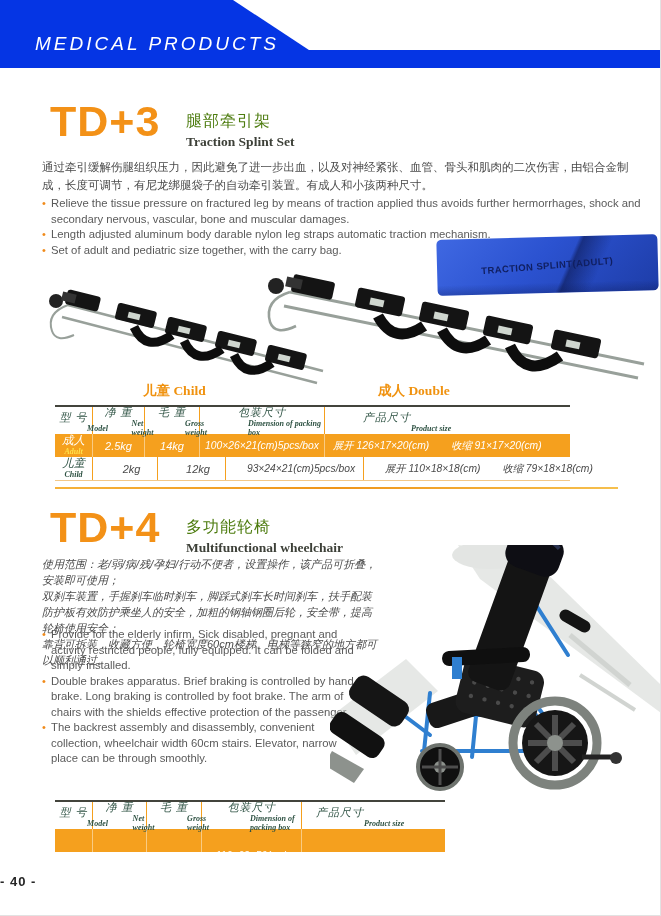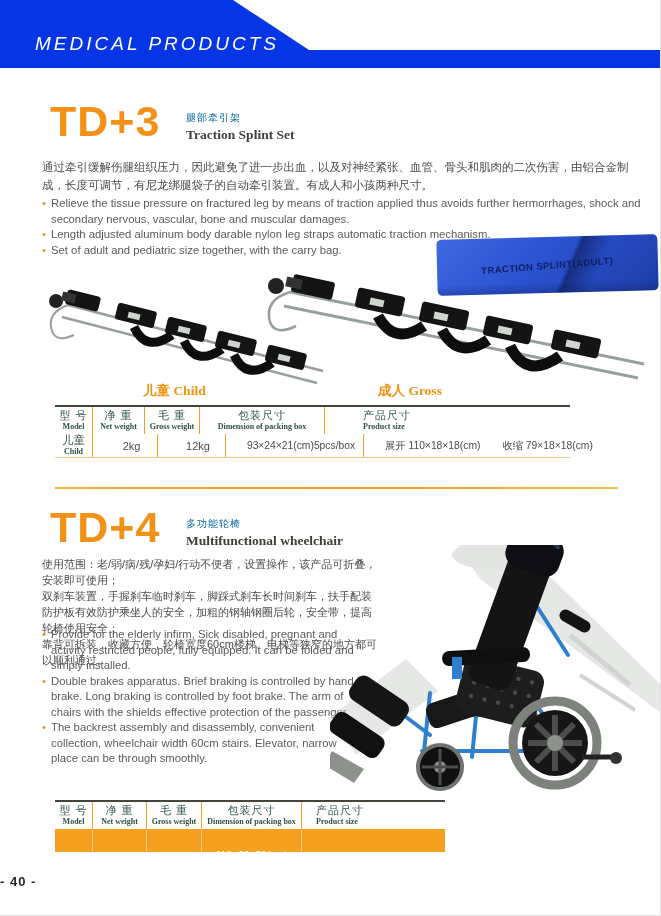--- a/index.html
+++ b/index.html
@@ -11,21 +11,21 @@
   .hdr-bar{position:absolute;left:0;top:50px;width:661px;height:18px;background:#0535e4;}
   .hdr-block{position:absolute;left:0;top:0;width:312px;height:52px;background:#0535e4;
              clip-path:polygon(0 0,233px 0,312px 100%,0 100%);}
   .hdr-title{position:absolute;left:35px;top:33px;color:#ffffff;font-size:19px;
              letter-spacing:3px;font-weight:500;font-style:italic;}
 
   
   .ptitle{position:absolute;left:50px;font-size:43px;font-weight:bold;color:#f39117;
           letter-spacing:1px;line-height:1;}
   .psub{position:absolute;left:186px;}
-  .psub .cn{font-size:10px;color:#0369a1;letter-spacing:1px;}
+  .psub .cn{font-size:16px;color:#4d7c0f;letter-spacing:1px;}
   .psub .en{font-size:13.5px;color:#3d4038;font-weight:bold;
             font-family:"Liberation Serif","DejaVu Serif",serif;margin-top:2px;}
 
   .cn-desc{position:absolute;color:#4a4a4a;font-size:11.5px;line-height:18px;}
   .bullets{position:absolute;color:#5a5a5a;font-size:11.3px;line-height:15.5px;}
   .bullet{position:relative;padding-left:9px;}
   .bullet .dot{position:absolute;left:0;top:0;color:#f08a1a;font-size:11px;}
 
   
   .bag{position:absolute;left:437px;top:237px;width:221px;height:56px;border-radius:5px;
@@ -36,31 +36,31 @@
                   linear-gradient(0deg,rgba(8,16,60,.25) 0%,transparent 18%);}
   .bag .bag-label{position:relative;font-size:9.5px;font-weight:bold;color:#101f60;
        letter-spacing:.4px;transform:rotate(-3deg);}
 
   
   .img-label{position:absolute;color:#f0920f;font-weight:bold;font-size:13.5px;
              font-family:"Liberation Serif","DejaVu Serif",serif;}
 
   
   .spec{position:absolute;border-top:2px solid #43443c;}
-  .trow{display:grid;}
+  .trow{display:grid;font-style:italic;}
   .t1 .trow{grid-template-columns:38px 52px 55px 125px 245px;}
   .t2 .trow{grid-template-columns:38px 54px 55px 100px 143px;}
   .thead{height:27px;}
   .tbody-row{height:23px;align-items:center;}
   .cell{display:flex;flex-direction:column;align-items:center;justify-content:center;
         border-right:1px solid #f5a01e;height:100%;box-sizing:border-box;}
   .cell:last-child{border-right:none;}
   .thead .cn{font-size:11px;color:#2e5243;letter-spacing:1px;line-height:11px;}
   .thead .en{font-size:8px;color:#2e5243;font-weight:bold;line-height:9px;margin-top:1px;
-             font-family:"Liberation Serif","DejaVu Serif",serif;}
+             font-family:"Liberation Serif","DejaVu Serif",serif;margin-left:48px;}
   .thead .cell.c5{align-items:flex-start;padding-left:38px;}
   .t2 .thead .cell.c5{padding-left:14px;align-items:center;}
   .t2 .thead .cell.c5{align-items:flex-start;}
   .row-orange{background:#f5a01e;color:#ffffff;}
   .row-orange .cell{border-right-color:rgba(255,255,255,.45);}
   .row-white{background:#ffffff;color:#4a4a4a;border-bottom:1px solid #f3c887;gap:13px;}
   .model-cell .m-cn{font-size:11.5px;line-height:11px;}
   .model-cell .m-en{font-size:8px;font-weight:bold;line-height:9px;margin-top:1px;
                     font-family:"Liberation Serif","DejaVu Serif",serif;}
   .row-orange .model-cell .m-en{color:#ffe24a;}
@@ -171,21 +171,21 @@
     <g stroke="#0d0d0d" stroke-width="11" fill="none">
       <path d="M126,44 Q142,74 172,54"></path>
       <path d="M190,58 Q206,88 236,68"></path>
       <path d="M258,74 Q274,108 308,84"></path>
     </g>
     <g>
       <circle cx="24" cy="14" r="8" fill="#222"></circle>
       <rect x="34" y="6" width="16" height="10" fill="#333" transform="rotate(12 42 11)"></rect>
     </g>
   </svg>
-  <div class="img-label" style="left:378px;top:382px;">成人 Gross</div>
+  <div class="img-label" style="left:378px;top:382px;">成人 Double</div>
 
   <div class="spec t1" style="left:55px;top:405px;width:515px;">
     <div class="trow thead">
       <div class="cell">
         <div class="cn">型 号</div>
         <div class="en">Model</div>
       </div>
       <div class="cell">
         <div class="cn">净 重</div>
         <div class="en">Net weight</div>
@@ -197,20 +197,33 @@
       <div class="cell">
         <div class="cn">包装尺寸</div>
         <div class="en">Dimension of packing box</div>
       </div>
       <div class="cell c5">
         <div class="cn">产品尺寸</div>
         <div class="en">Product size</div>
       </div>
     </div>
 
+    <div class="trow tbody-row row-orange">
+      <div class="cell model-cell">
+        <div class="m-cn">成人</div>
+        <div class="m-en">Adult</div>
+      </div>
+      <div class="cell val">2.5kg</div>
+      <div class="cell val">14kg</div>
+      <div class="cell val-sm">100×26×21(cm)5pcs/box</div>
+      <div class="cell size-cell">
+        <span class="val-sm">展开 126×17×20(cm)</span>
+        <span class="val-sm">收缩 91×17×20(cm)</span>
+      </div>
+    </div>
 
     <div class="trow tbody-row row-white">
       <div class="cell model-cell">
         <div class="m-cn">儿童</div>
         <div class="m-en">Child</div>
       </div>
       <div class="cell val">2kg</div>
       <div class="cell val">12kg</div>
       <div class="cell val-sm">93×24×21(cm)5pcs/box</div>
       <div class="cell size-cell">
@@ -221,21 +234,21 @@
   </div>
 
   <div class="divider"></div>
 
   <div class="ptitle" style="top:506px;">TD+4</div>
   <div class="psub" style="top:517px;">
     <div class="cn">多功能轮椅</div>
     <div class="en">Multifunctional wheelchair</div>
   </div>
 
-  <div class="cn-desc" style="left:42px;top:556px;width:338px;font-size:11px;line-height:16px;">
+  <div class="cn-desc" style="left:42px;top:556px;width:338px;font-size:11px;line-height:16px;font-style:italic;">
     <div>使用范围：老/弱/病/残/孕妇/行动不便者，设置操作，该产品可折叠，安装即可使用；</div>
     <div>双刹车装置，手握刹车临时刹车，脚踩式刹车长时间刹车，扶手配装防护板有效防护乘坐人的安全，加粗的钢轴钢圈后轮，安全带，提高轮椅使用安全；</div>
     <div>靠背可拆装，收藏方便，轮椅宽度60cm楼梯、电梯等狭窄的地方都可以顺利通过。</div>
   </div>
 
   <div class="bullets" style="left:42px;top:627px;width:312px;">
     <div class="bullet">
       <span class="dot">•</span>
       <span>Provide for the elderly infirm, Sick disabled, pregnant and activity restricted people, fully equipped. It can be folded and simply installed.</span>
     </div>

